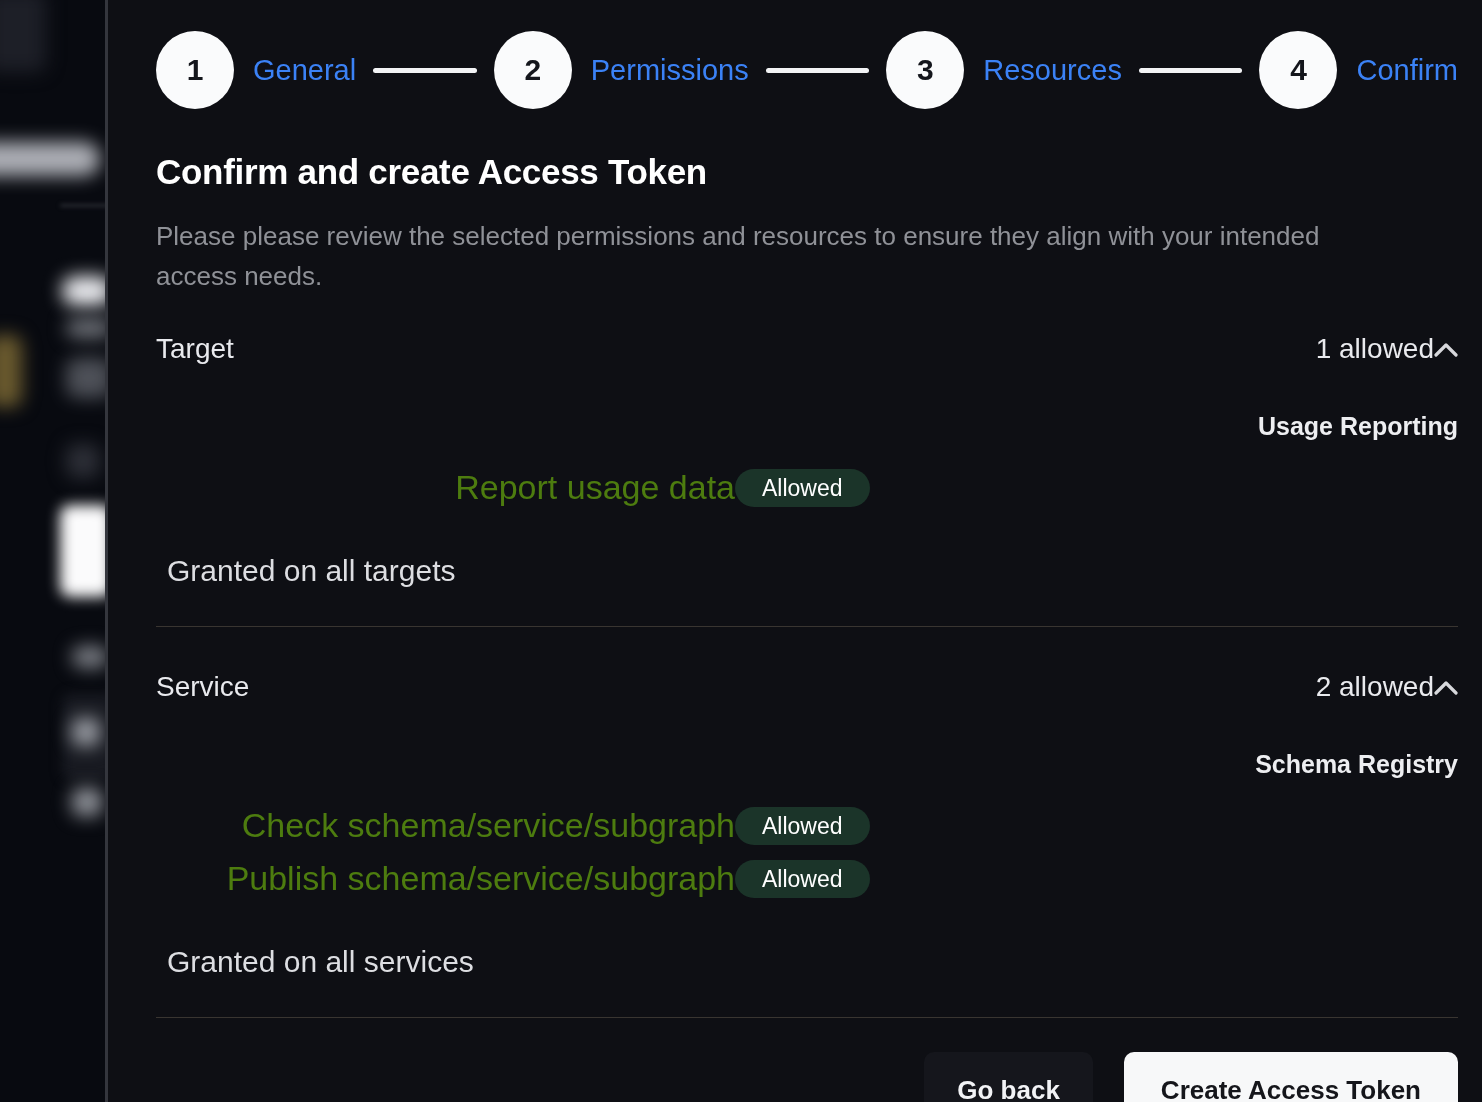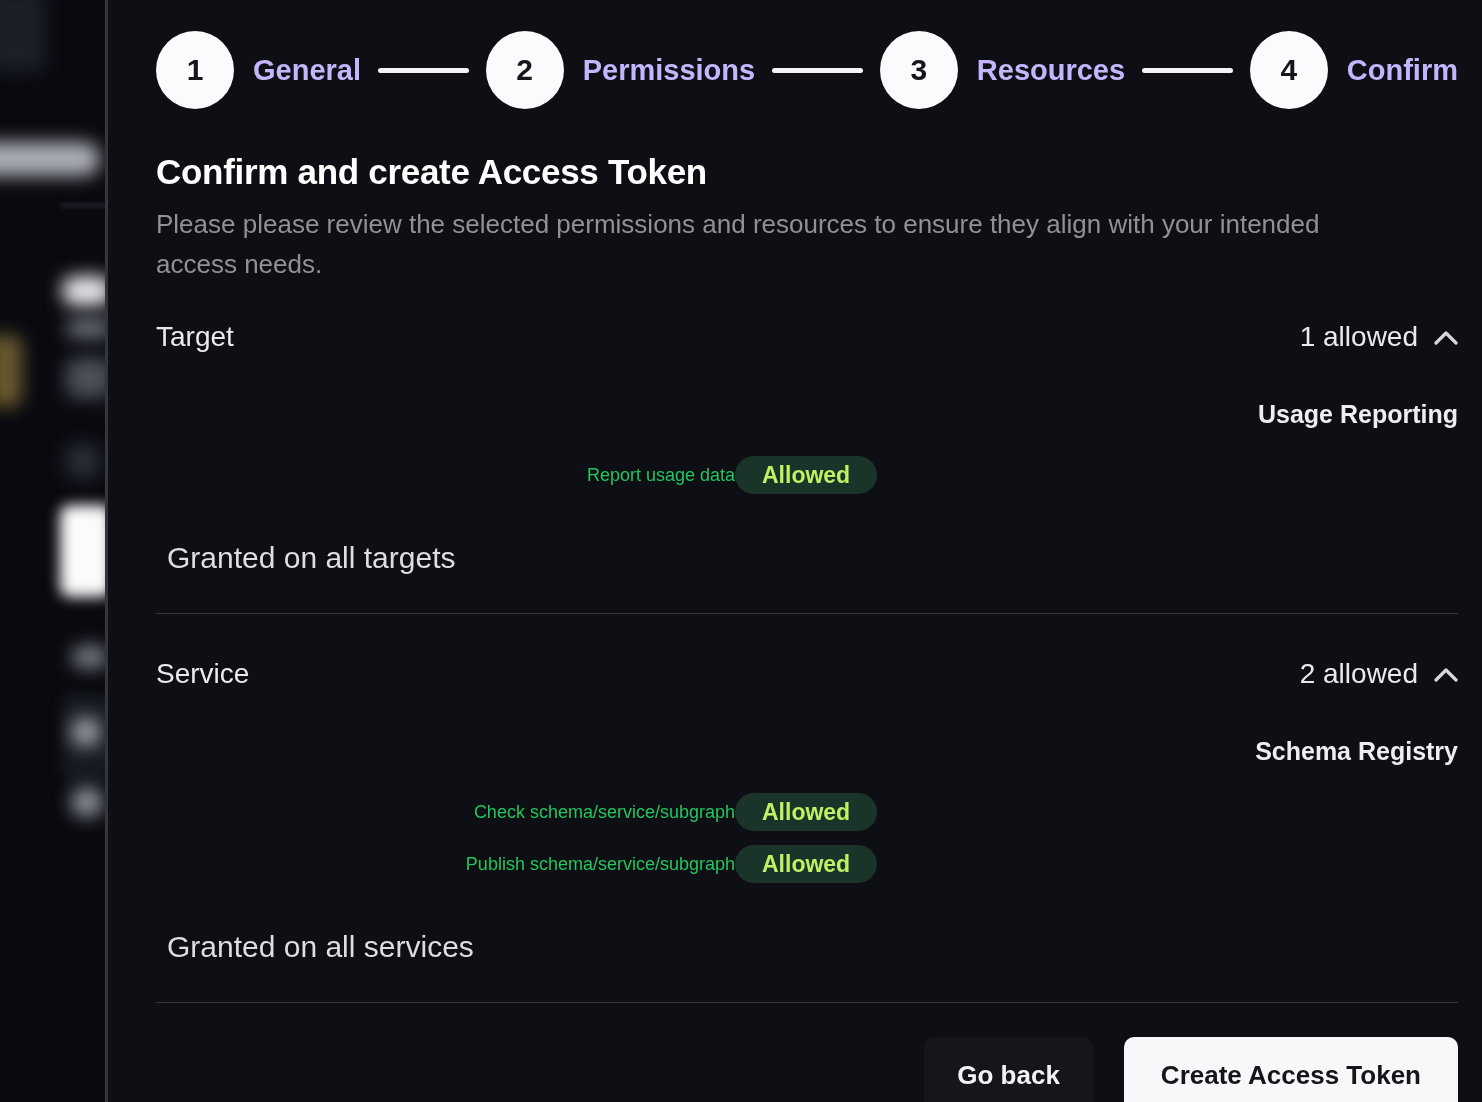--- a/index.html
+++ b/index.html
@@ -43,61 +43,61 @@
   .stepper { display: flex; align-items: center; height: 78px; }
   .step { display: flex; align-items: center; cursor: default; }
   .step-circle {
     width: 78px; height: 78px; border-radius: 50%;
     background: #fafbfc; color: #14161c;
     font-size: 30px; font-weight: 600;
     display: flex; align-items: center; justify-content: center;
     flex: none;
   }
   .step-label {
-    margin-left: 19px; font-size: 29px; font-weight: 700; color: #c4b5fd;
+    margin-left: 19px; font-size: 29px; font-weight: 400; color: #3b82f6;
     white-space: nowrap;
   }
   .step-connector {
     flex: 1 1 auto; height: 5px; background: #f2f3f5;
     border-radius: 3px; margin: 0 17px;
   }
 
   
   .page-title {
     margin-top: 43px; font-size: 35px; font-weight: 700; color: #ffffff;
     letter-spacing: -0.3px;
   }
   .page-desc {
-    margin-top: 12px; font-size: 26px; line-height: 40px;
+    margin-top: 24px; font-size: 26px; line-height: 40px;
     color: #8f9197; max-width: 1230px;
   }
 
   
   .section-header {
     display: flex; align-items: center; justify-content: space-between;
     font-size: 28px; color: #e9eaee;
   }
   .section-header.first { margin-top: 37px; }
   .section-header.second { margin-top: 44px; }
   .section-title { font-weight: 500; }
   .section-toggle {
-    display: flex; align-items: center; gap: 16px; cursor: pointer;
+    display: flex; align-items: center; cursor: pointer;
     color: #e9eaee;
   }
   .chevron { width: 24px; height: 15px; display: block; }
 
   .group { margin-left: 11px; text-align: right; }
   .group-title { margin-top: 47px; font-size: 25px; font-weight: 700; color: #edeef1; }
 
   .perm-row { display: flex; align-items: center; margin-top: 27px; }
   .perm-row + .perm-row { margin-top: 14px; }
-  .perm-label { width: 568px; font-size: 18px; color: #22c55e; flex: none; }
+  .perm-label { width: 568px; font-size: 34px; color: #4d7c0f; flex: none; }
   .badge {
-    background: #1b3429; color: #bef264;
-    font-size: 23px; font-weight: 700;
+    background: #1b3429; color: #ffffff;
+    font-size: 23px; font-weight: 400;
     padding: 7px 27px; border-radius: 999px;
     line-height: 24px;
   }
 
   .granted-note { margin-top: 47px; margin-left: 11px; font-size: 30px; color: #dddee2; }
 
   .divider { margin-top: 38px; height: 1px; background: #393531; }
 
   
   .footer {

